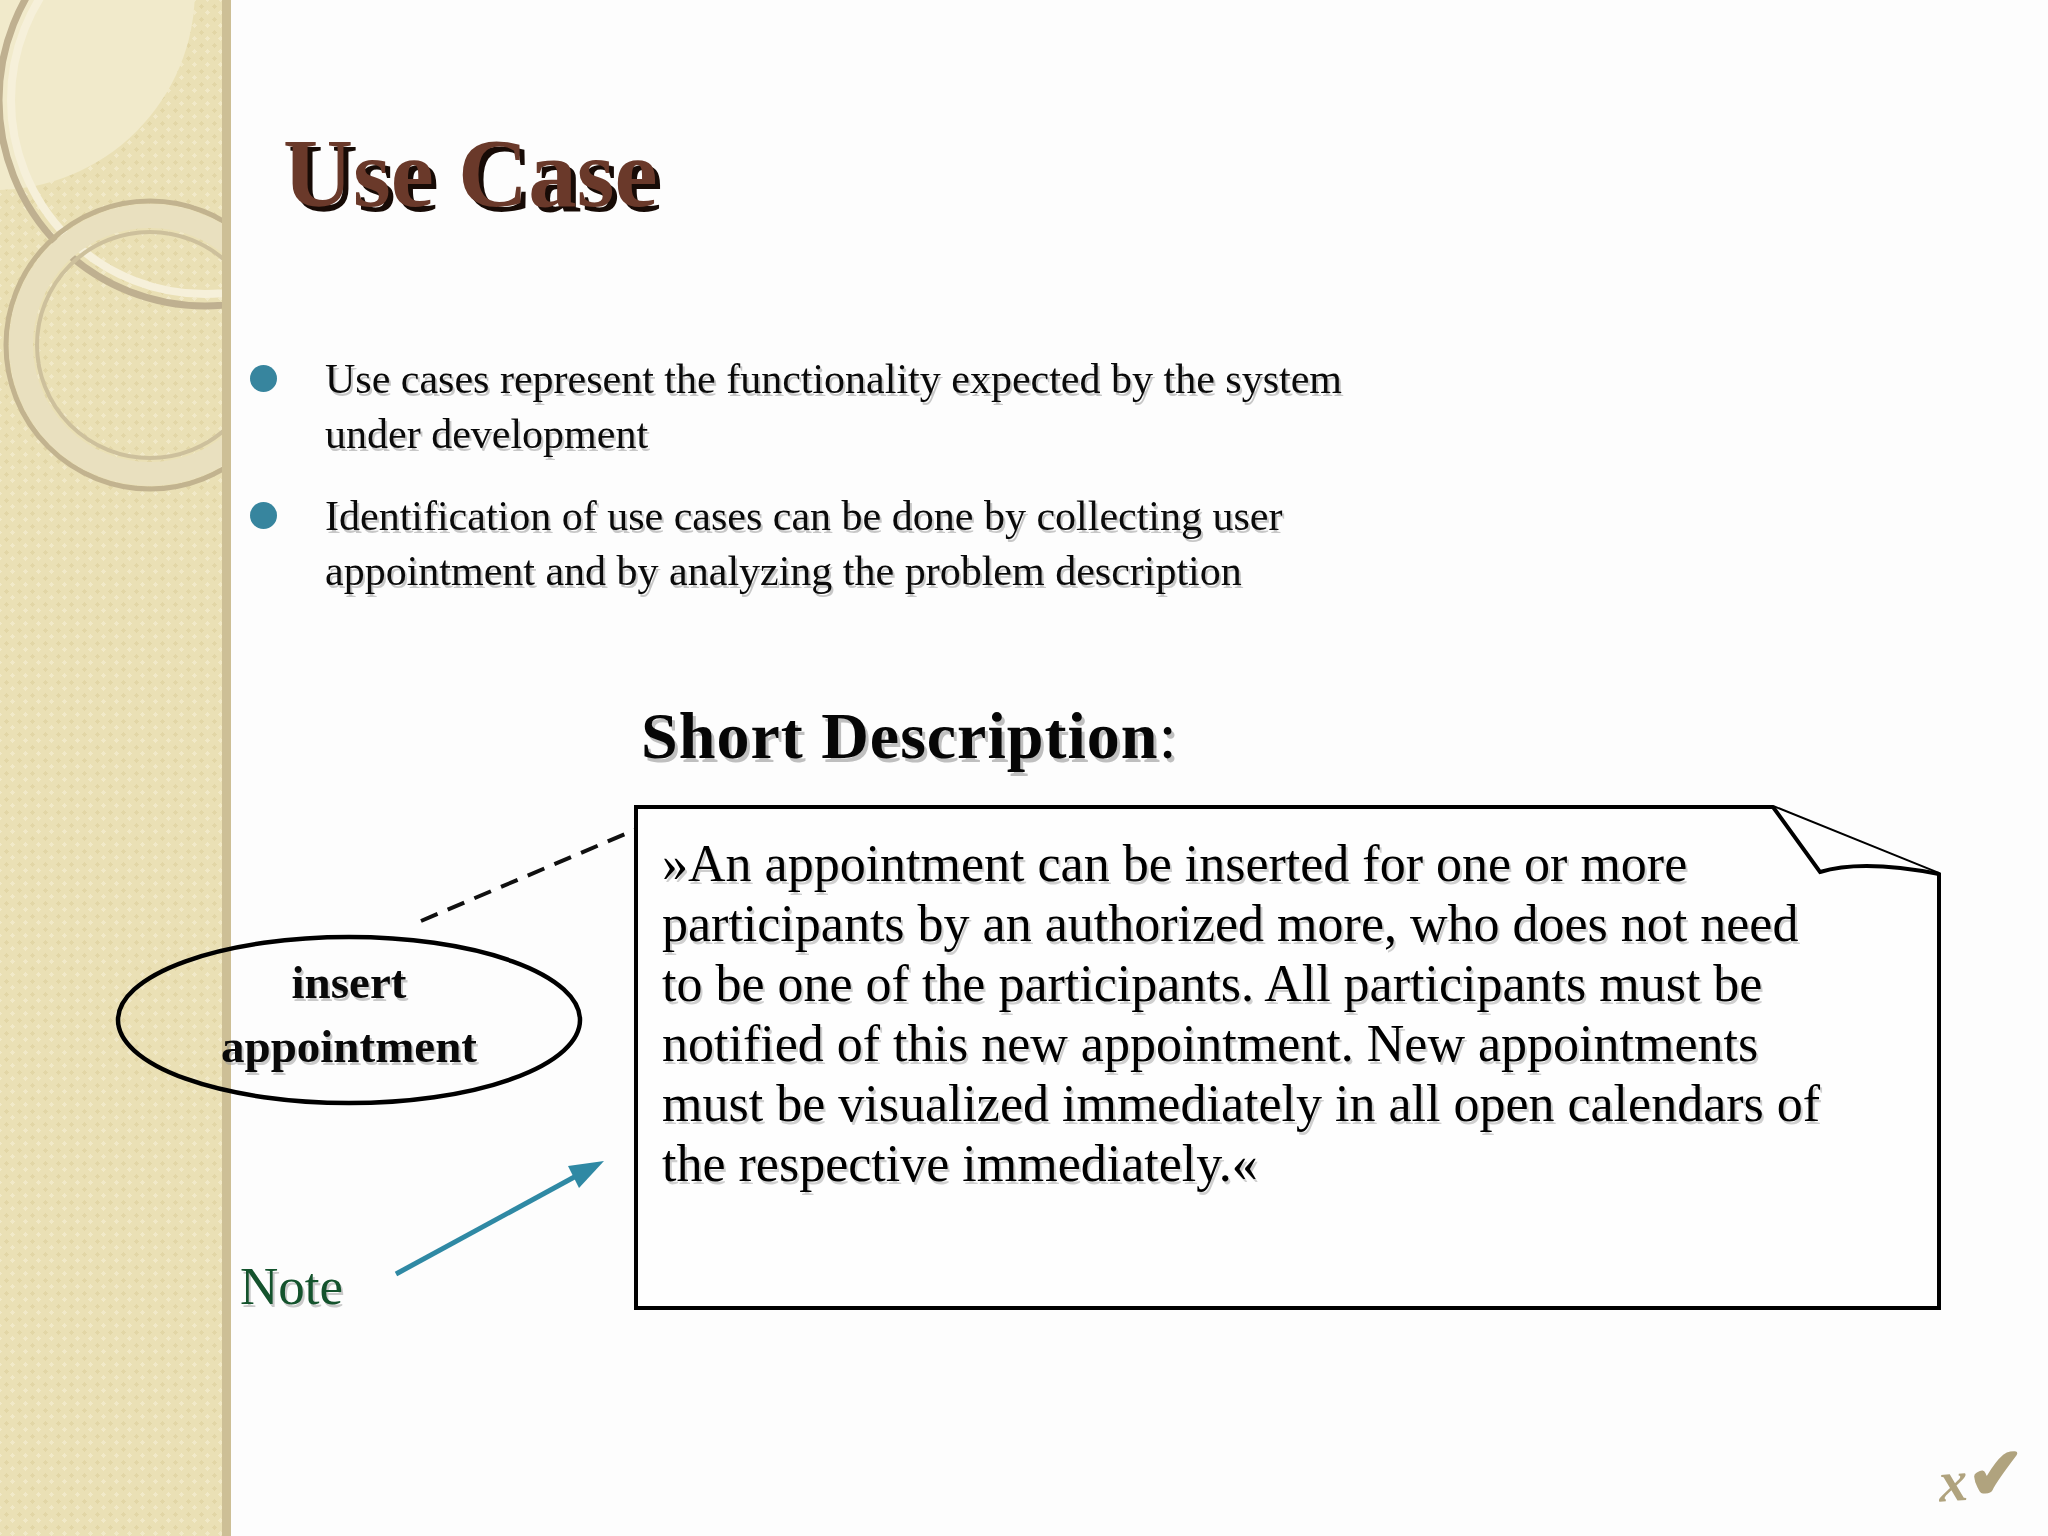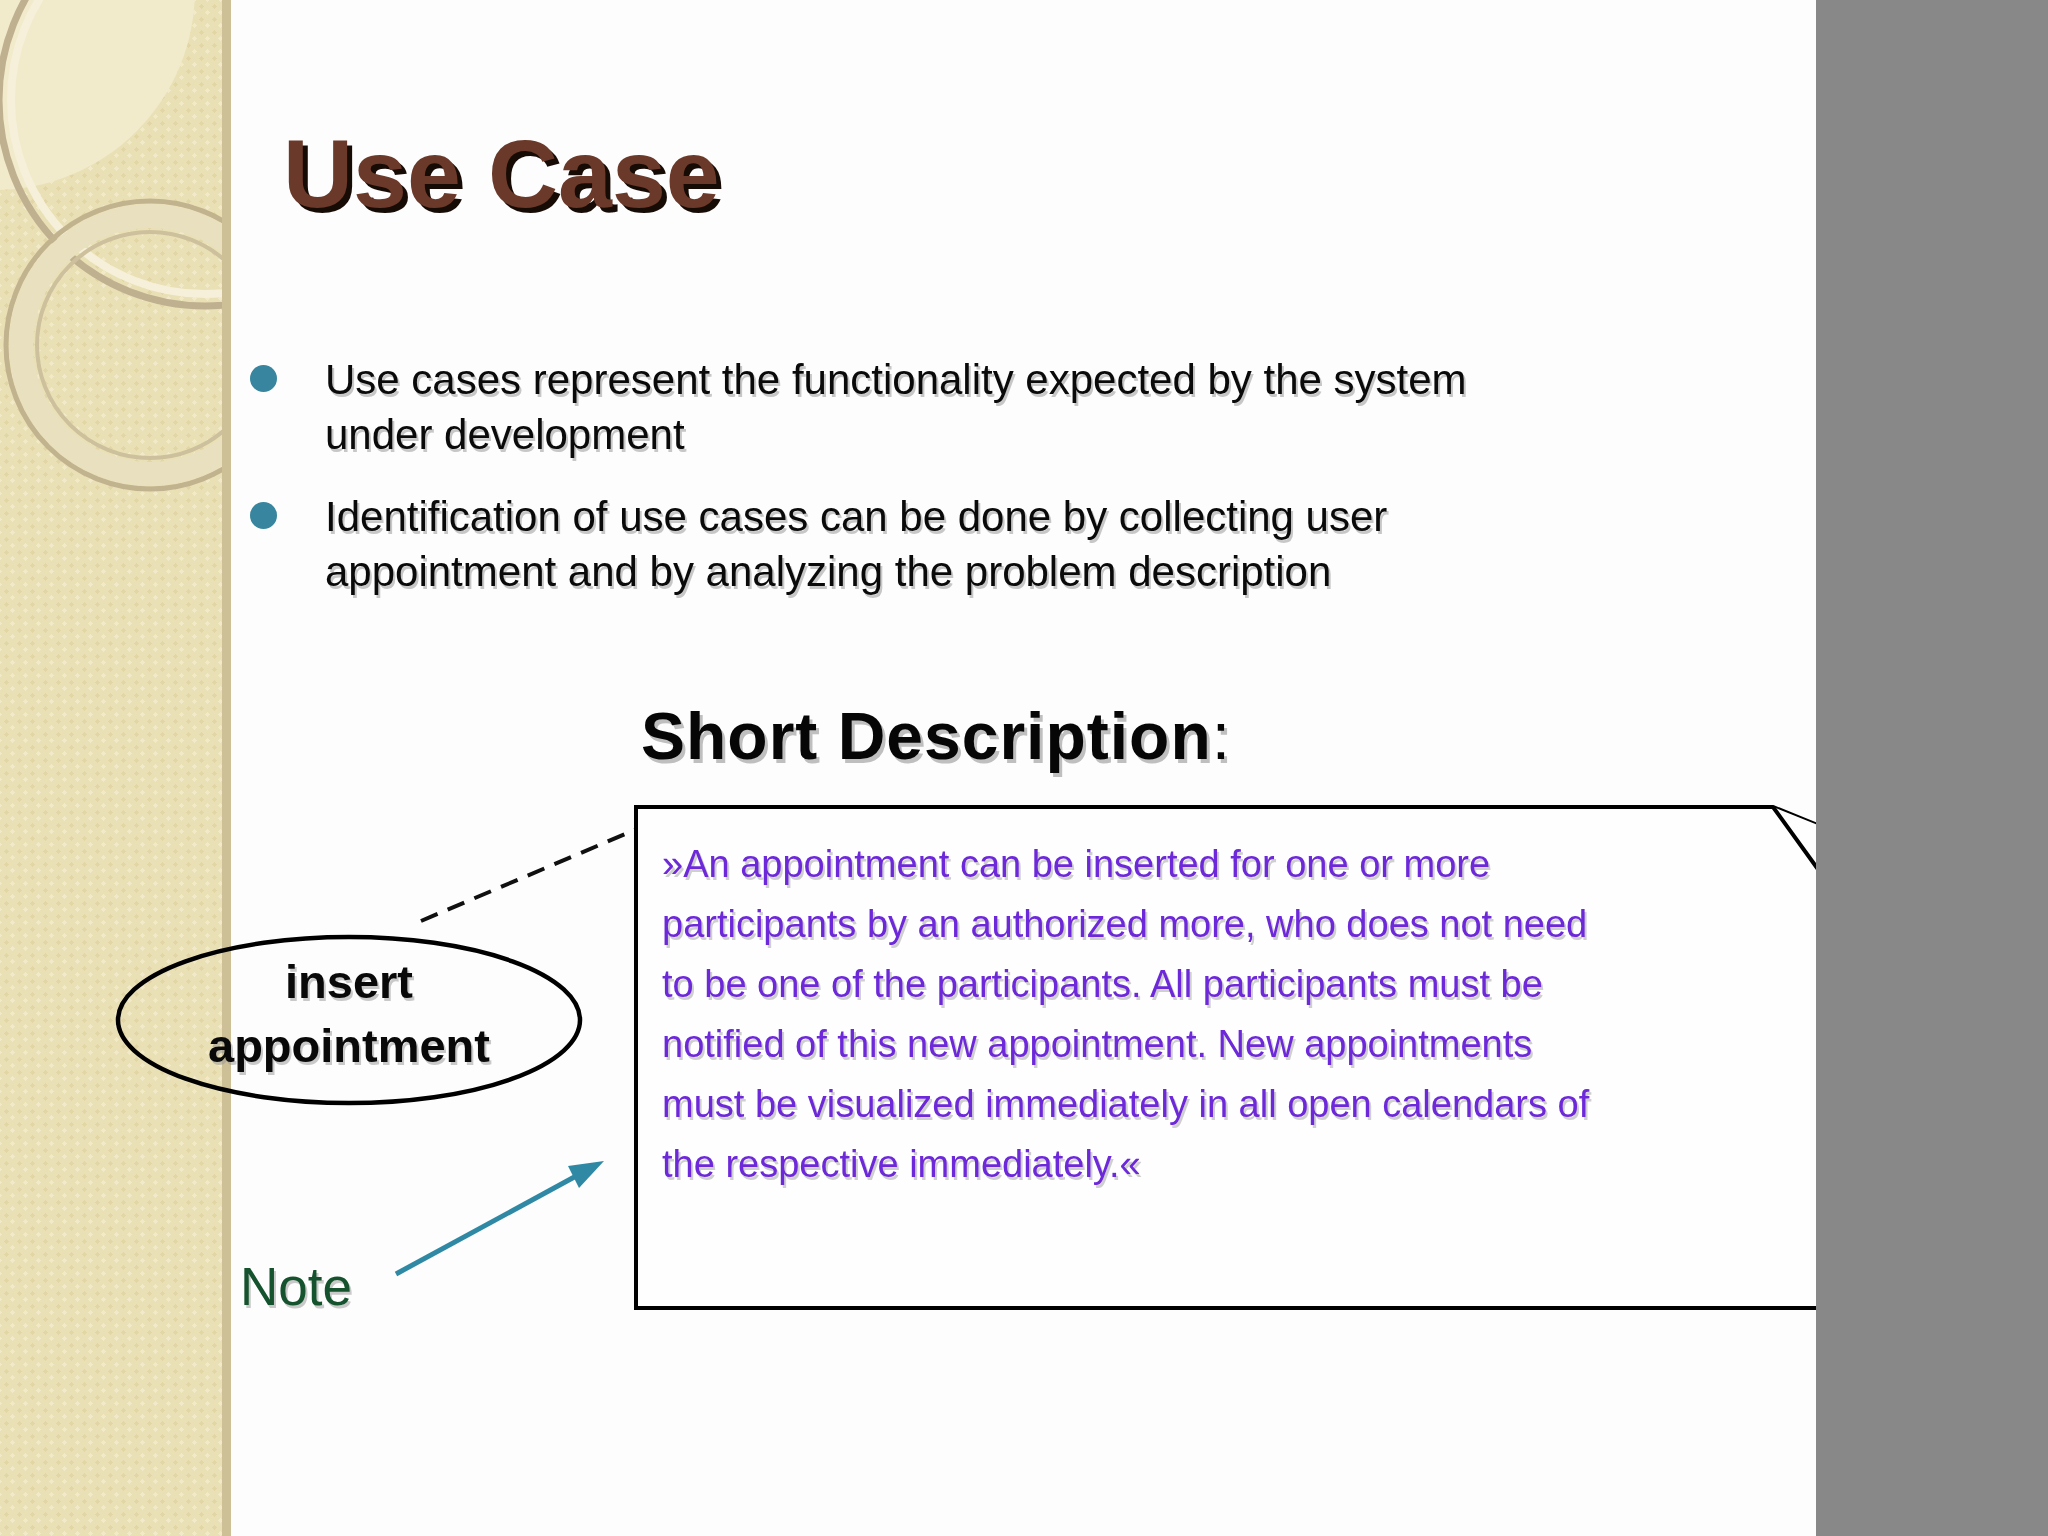--- a/index.html
+++ b/index.html
@@ -1,21 +1,21 @@
 <!DOCTYPE html>
 <html><head>
 <meta charset="utf-8">
 <style>
   html,body{margin:0;padding:0;background:#888;}
   .slide{
     position:relative;
-    width:1816px;height:1536px;
+    width:2048px;height:1536px;
     background:#fdfdfd;
     overflow:hidden;
-    font-family:Liberation Sans, sans-serif;
+    font-family:Liberation Serif, serif;
   }
   
   .sidebar{
     position:absolute;left:0;top:0;width:222px;height:1536px;
     background-color:#eae0b5;
     background-image:
       radial-gradient(circle, #e2d6a6 22%, rgba(0,0,0,0) 24%),
       radial-gradient(circle, #f1e9c8 22%, rgba(0,0,0,0) 24%);
     background-size:13px 13px;
     background-position:0 0, 6px 6px;
@@ -49,21 +49,21 @@
     font-size:66px;color:#060606;letter-spacing:1px;
     text-shadow:3px 4px 0 rgba(140,140,140,0.55);
     white-space:nowrap;
   }
   .section-heading .bold{font-weight:800;}
   
   .overlay{position:absolute;left:0;top:0;width:2048px;height:1536px;}
   
   .note-text{
     position:absolute;left:662px;top:834px;width:1250px;
-    font-size:38px;line-height:60px;color:#6d28d9;
+    font-size:52px;line-height:60px;color:#000000;
     text-shadow:2px 3px 0 rgba(150,150,150,0.45);
   }
   
   .ellipse-label{
     position:absolute;left:118px;top:950px;width:462px;
     text-align:center;font-size:47px;font-weight:800;
     line-height:64px;color:#090909;
     text-shadow:2px 3px 0 rgba(150,150,150,0.5);
   }
   

